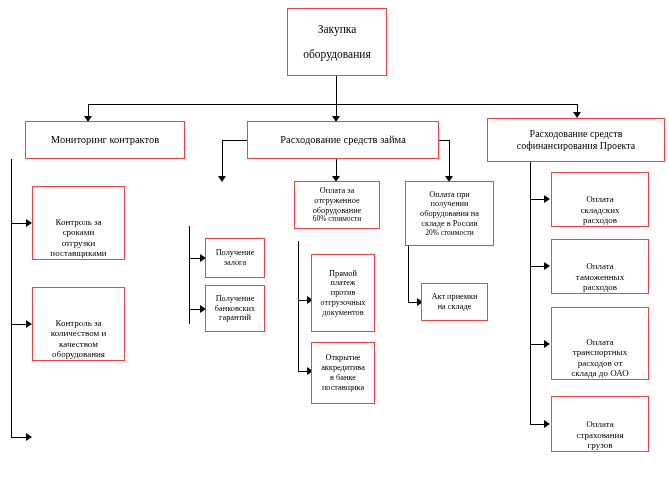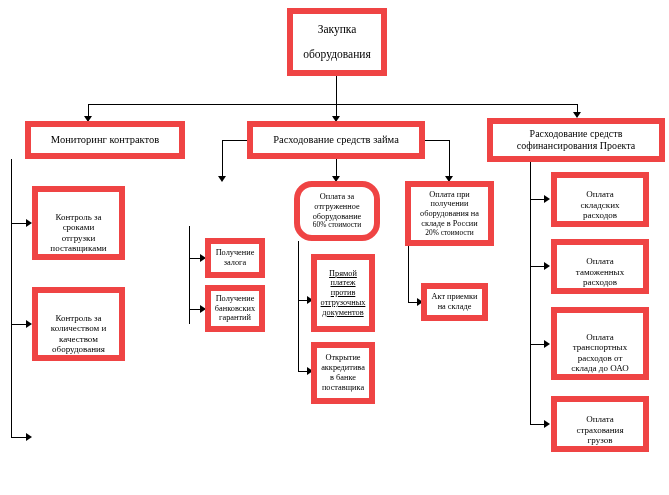--- a/index.html
+++ b/index.html
@@ -7,21 +7,21 @@
     width:669px;height:495px;
     background:#ffffff;
     font-family:"Liberation Serif", serif;
     position:relative;
     overflow:hidden;
     color:#000;
   }
   #canvas{position:absolute;left:0;top:0;width:669px;height:495px;}
   .box{
     position:absolute;
-    border:6px solid #ef4444;
+    border:1px solid #ef4444;
     background:#fff;
     box-sizing:border-box;
     display:flex;
     flex-direction:column;
     align-items:center;
     justify-content:center;
     text-align:center;
     line-height:1.18;
     font-family:"Liberation Serif", serif;
     z-index:5;
@@ -64,21 +64,21 @@
   <div class="arw down" style="left:84px;top:116px;"></div>
   <div class="ln v" style="left:336px;top:104px;height:14px;"></div>
   <div class="arw down" style="left:332px;top:116px;"></div>
   <div class="ln v" style="left:577px;top:104px;height:10px;"></div>
   <div class="arw down" style="left:573px;top:112px;"></div>
 
   <div class="box f12" style="left:25px;top:121px;width:160px;height:38px;font-family:Liberation Serif, serif;">
     <span>Мониторинг контрактов</span>
   </div>
 
-  <div class="box f12" style="left:247px;top:121px;width:178px;height:38px;">
+  <div class="box f12" style="left:247px;top:121px;width:192px;height:38px;">
     <span>Расходование средств займа</span>
   </div>
 
   <div class="box f11" style="left:487px;top:118px;width:178px;height:44px;">
     <span>Расходование средств</span>
     <span>софинансирования Проекта</span>
   </div>
 
   <div class="ln v" style="left:11px;top:159px;height:278px;"></div>
 
@@ -122,30 +122,30 @@
     <span>залога</span>
   </div>
   <div class="ln h" style="left:189px;top:309px;width:12px;"></div>
   <div class="arw right" style="left:200px;top:305px;"></div>
   <div class="box f9" style="left:205px;top:285px;width:60px;height:47px;">
     <span>Получение</span>
     <span>банковских</span>
     <span>гарантий</span>
   </div>
 
-  <div class="box" style="left:294px;top:181px;width:86px;height:60px;border-radius:18px;">
+  <div class="box" style="left:294px;top:181px;width:86px;height:48px;">
     <span class="f9">Оплата за</span>
     <span class="f9">отгруженное</span>
     <span class="f9">оборудование</span>
     <span class="tiny">60% стоимости</span>
   </div>
   <div class="ln v" style="left:298px;top:241px;height:130px;"></div>
   <div class="ln h" style="left:298px;top:300px;width:10px;"></div>
   <div class="arw right" style="left:307px;top:296px;"></div>
-  <div class="box f9" style="left:311px;top:254px;width:64px;height:78px;text-decoration:underline;">
+  <div class="box f9" style="left:311px;top:254px;width:64px;height:78px;">
     <span>Прямой</span>
     <span>платеж</span>
     <span>против</span>
     <span>отгрузочных</span>
     <span>документов</span>
   </div>
   <div class="ln h" style="left:298px;top:371px;width:10px;"></div>
   <div class="arw right" style="left:307px;top:367px;"></div>
   <div class="box f9" style="left:311px;top:342px;width:64px;height:62px;">
     <span>Открытие</span>

